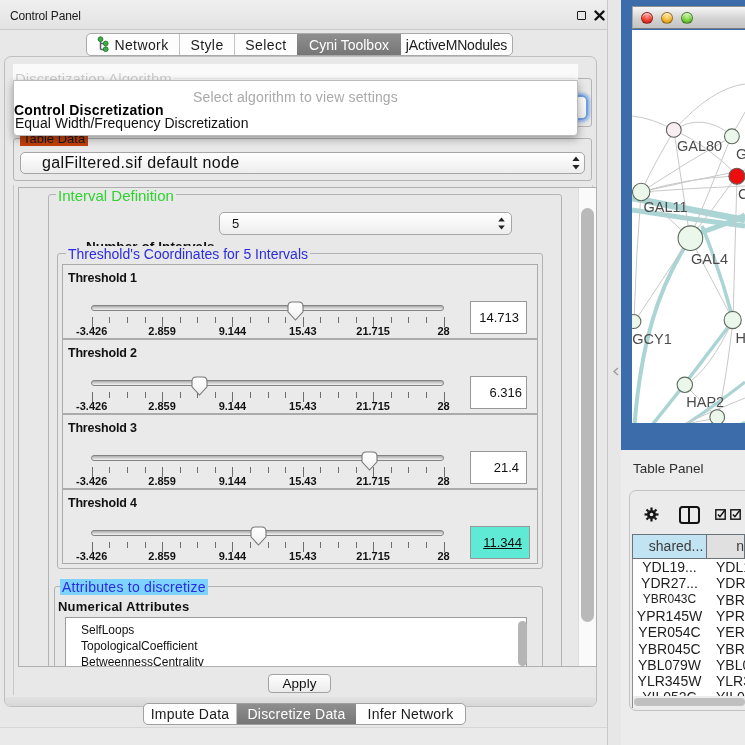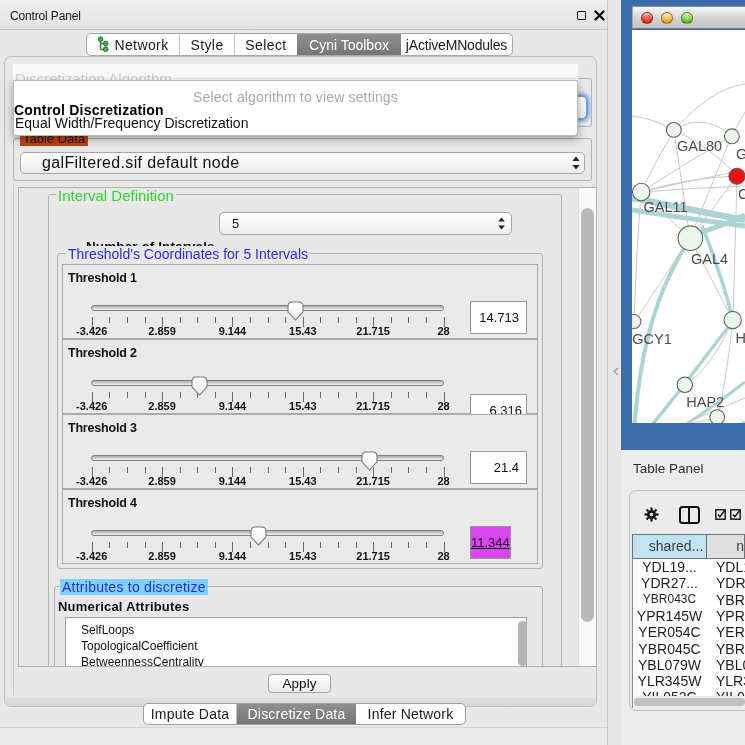--- a/index.html
+++ b/index.html
@@ -129,21 +129,21 @@
     <svg class="abs" style="left:172.2px;top:188.0px;" width="17" height="20" viewBox="0 0 17 20">
       <defs>
         <linearGradient id="thg2" x1="0" y1="0" x2="0" y2="1">
           <stop offset="0" stop-color="#ffffff"></stop>
           <stop offset="0.55" stop-color="#f7f7f7"></stop>
           <stop offset="1" stop-color="#ebebeb"></stop>
         </linearGradient>
       </defs>
       <path d="M1,5.2 Q1,1 5.2,1 H11.8 Q16,1 16,5.2 V10.8 L8.5,19 L1,10.8 Z" fill="url(#thg2)" stroke="#787878" stroke-width="1.1"></path>
     </svg>
-    <div class="abs" style="left:451px;top:187.5px;width:57px;height:33px;background:#fff;border:1px solid #989898;font-size:13px;color:#111;text-align:right;line-height:31px;padding-right:4px;margin-top:18px;">6.316</div>
+    <div class="abs" style="left:451px;top:187.5px;width:57px;height:33px;background:#fff;border:1px solid #989898;font-size:13px;color:#111;text-align:right;line-height:31px;padding-right:4px;">6.316</div>
     <div class="abs" style="left:43px;top:225.5px;width:476px;height:75.5px;border:1px solid #ababab;background:#eaeaea;"></div>
     <div class="abs b" style="left:49px;top:232.5px;font-size:12.5px;letter-spacing:-0.2px;color:#111;">Threshold 3</div>
     <div class="abs" style="left:72px;top:266.5px;width:353px;height:6px;border-radius:3px;border:1px solid #828282;background:linear-gradient(#ababab,#e2e2e2 75%,#f3f3f3);"></div>
     <div class="abs" style="left:72.7px;top:278.5px;width:1px;height:10px;background:#6e6e6e;"></div>
     <div class="abs" style="left:90.3px;top:278.5px;width:1px;height:6px;background:#6e6e6e;"></div>
     <div class="abs" style="left:107.9px;top:278.5px;width:1px;height:6px;background:#6e6e6e;"></div>
     <div class="abs" style="left:125.5px;top:278.5px;width:1px;height:6px;background:#6e6e6e;"></div>
     <div class="abs" style="left:143.1px;top:278.5px;width:1px;height:10px;background:#6e6e6e;"></div>
     <div class="abs" style="left:160.7px;top:278.5px;width:1px;height:6px;background:#6e6e6e;"></div>
     <div class="abs" style="left:178.2px;top:278.5px;width:1px;height:6px;background:#6e6e6e;"></div>
@@ -211,21 +211,21 @@
     <svg class="abs" style="left:231.2px;top:338.0px;" width="17" height="20" viewBox="0 0 17 20">
       <defs>
         <linearGradient id="thg4" x1="0" y1="0" x2="0" y2="1">
           <stop offset="0" stop-color="#ffffff"></stop>
           <stop offset="0.55" stop-color="#f7f7f7"></stop>
           <stop offset="1" stop-color="#ebebeb"></stop>
         </linearGradient>
       </defs>
       <path d="M1,5.2 Q1,1 5.2,1 H11.8 Q16,1 16,5.2 V10.8 L8.5,19 L1,10.8 Z" fill="url(#thg4)" stroke="#787878" stroke-width="1.1"></path>
     </svg>
-    <div class="abs" style="left:451px;top:337.5px;width:41px;height:33px;background:#d946ef;border:1px solid #989898;font-size:13px;color:#111;text-align:right;line-height:31px;padding-right:7px;text-decoration:underline;">11.344</div>
+    <div class="abs" style="left:451px;top:337.5px;width:60px;height:33px;background:#5eead4;border:1px solid #989898;font-size:13px;color:#111;text-align:right;line-height:31px;padding-right:7px;text-decoration:underline;">11.344</div>
     <div class="abs" style="left:35px;top:398px;width:489px;height:200px;border:1px solid #b3b3b3;border-radius:3px;"></div>
     <div class="abs" style="left:41px;top:391px;font-size:14px;letter-spacing:0.25px;color:#2b2be0;background:#7dd3fc;padding:0 2px;">Attributes to discretize</div>
     <div class="abs b" style="left:39px;top:411px;font-size:13px;letter-spacing:0.2px;color:#111;">Numerical Attributes</div>
     <div class="abs" style="left:46px;top:429px;width:462px;height:60px;background:#fff;border:1px solid #9c9c9c;"></div>
     <div class="abs" style="left:62px;top:434px;font-size:12px;color:#111;line-height:16px;">SelfLoops<br>TopologicalCoefficient<br>BetweennessCentrality</div>
     <div class="abs" style="left:499px;top:433px;width:9px;height:45px;border-radius:5px;background:#b5b5b5;"></div>
     <div class="abs" style="left:559px;top:0;width:19px;height:480px;background:#fafafa;border-left:1px solid #dcdcdc;"></div>
     <div class="abs" style="left:562px;top:20px;width:13px;height:414px;border-radius:7px;background:#b9b9b9;"></div>
   </div>
 <div class="abs" style="left:268px;top:674px;width:63px;height:19px;border:1px solid #a2a2a2;border-radius:4px;background:linear-gradient(#ffffff,#ebebeb);font-size:13.5px;color:#111;text-align:center;line-height:17px;">Apply</div>

